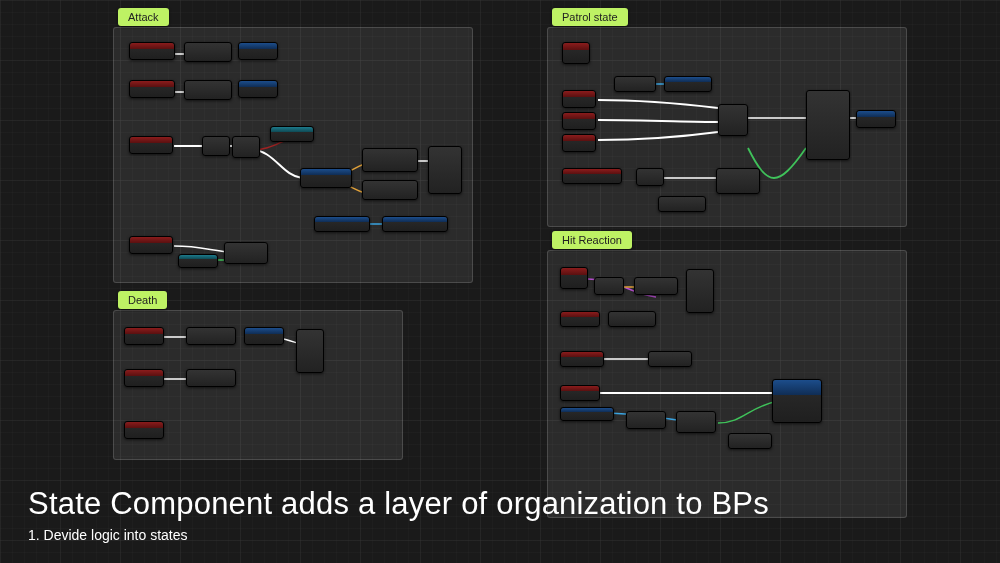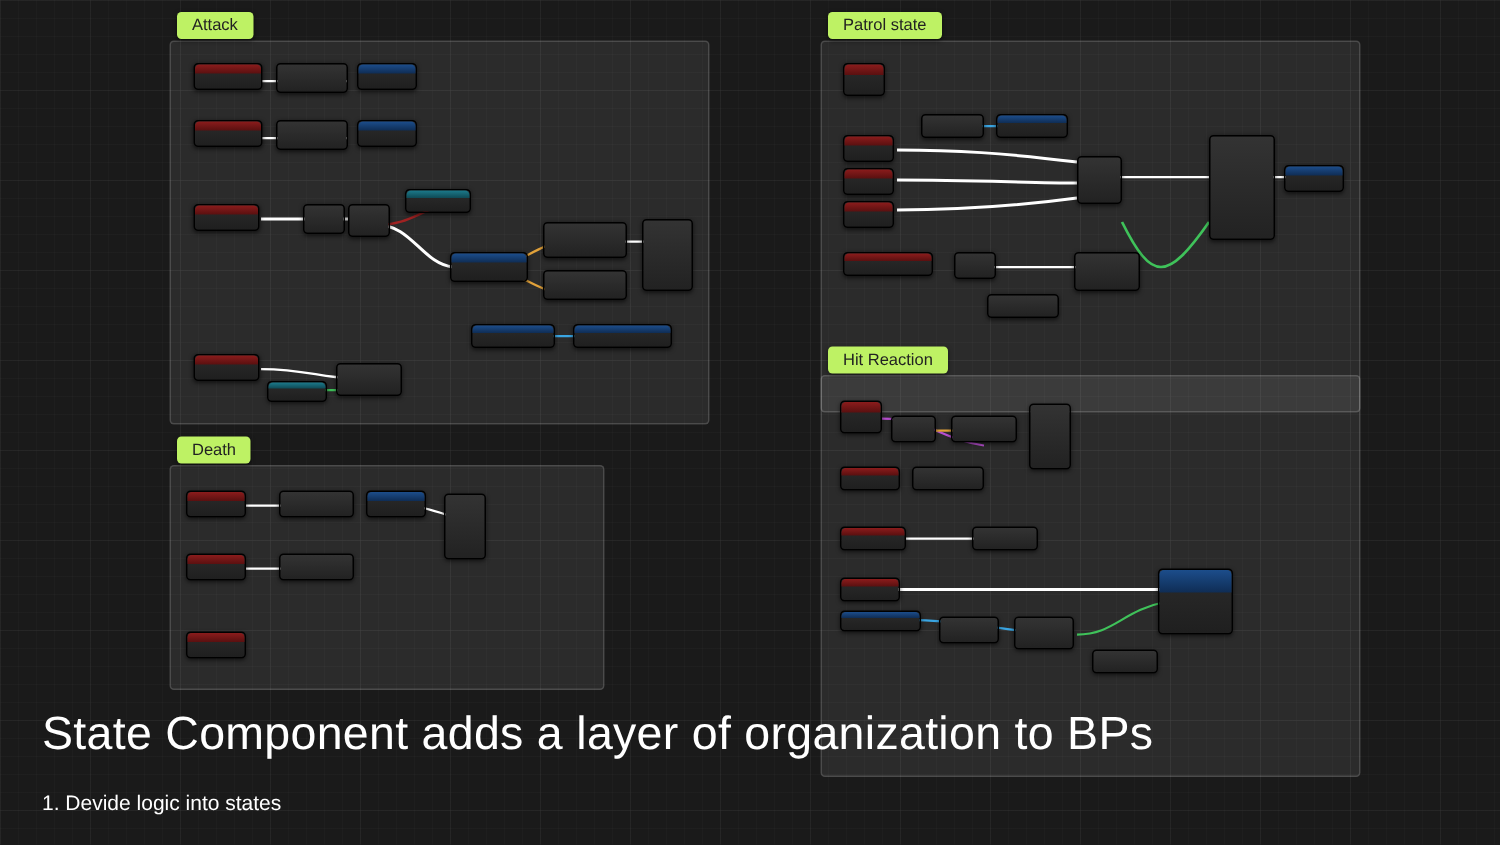--- a/index.html
+++ b/index.html
@@ -74,21 +74,21 @@
 }
 .caption h1 {
   font-weight: 300;
   font-size: 31px;
   letter-spacing: 0.2px;
   margin-top: 18px;
 }
 .caption p {
   font-size: 14px;
   font-weight: 300;
-  margin-top: 20px;
+  margin-top: 5px;
 }
 </style>
 </head>
 <body>
 
 <div class="comment-box" style="left:113px; top:27px; width:360px; height:256px;">
   <div class="comment-label">Attack</div>
   <svg class="wires">
     <path d="M55 26 C80 26 90 26 118 26" stroke="#fff" stroke-width="1.5" fill="none"></path>
     <path d="M55 64 C80 64 90 64 118 64" stroke="#fff" stroke-width="1.5" fill="none"></path>
@@ -116,21 +116,21 @@
   <div class="node dark" style="left:248px; top:120px; width:56px; height:24px;"></div>
   <div class="node dark big" style="left:314px; top:118px; width:34px; height:48px;"></div>
   <div class="node dark" style="left:248px; top:152px; width:56px; height:20px;"></div>
   <div class="node blue" style="left:200px; top:188px; width:56px; height:16px;"></div>
   <div class="node blue" style="left:268px; top:188px; width:66px; height:16px;"></div>
   <div class="node red" style="left:15px; top:208px; width:44px; height:18px;"></div>
   <div class="node cyan" style="left:64px; top:226px; width:40px; height:14px;"></div>
   <div class="node dark" style="left:110px; top:214px; width:44px; height:22px;"></div>
 </div>
 
-<div class="comment-box" style="left:547px; top:27px; width:360px; height:248px;">
+<div class="comment-box" style="left:547px; top:27px; width:360px; height:200px;">
   <div class="comment-label">Patrol state</div>
   <svg class="wires">
     <path d="M50 72 C90 72 120 74 170 80" stroke="#fff" stroke-width="2" fill="none"></path>
     <path d="M50 92 C100 92 140 94 170 94" stroke="#fff" stroke-width="2" fill="none"></path>
     <path d="M50 112 C100 112 140 108 170 104" stroke="#fff" stroke-width="2" fill="none"></path>
     <path d="M190 90 C220 90 230 90 258 90" stroke="#fff" stroke-width="1.5" fill="none"></path>
     <path d="M288 90 C310 90 315 90 330 90" stroke="#fff" stroke-width="1.5" fill="none"></path>
     <path d="M200 120 C220 160 230 160 258 120" stroke="#3fc25a" stroke-width="1.8" fill="none"></path>
     <path d="M100 56 C130 56 140 56 160 56" stroke="#3aa5e2" stroke-width="1.5" fill="none"></path>
     <path d="M102 150 C140 150 155 150 180 150" stroke="#fff" stroke-width="1.5" fill="none"></path>

